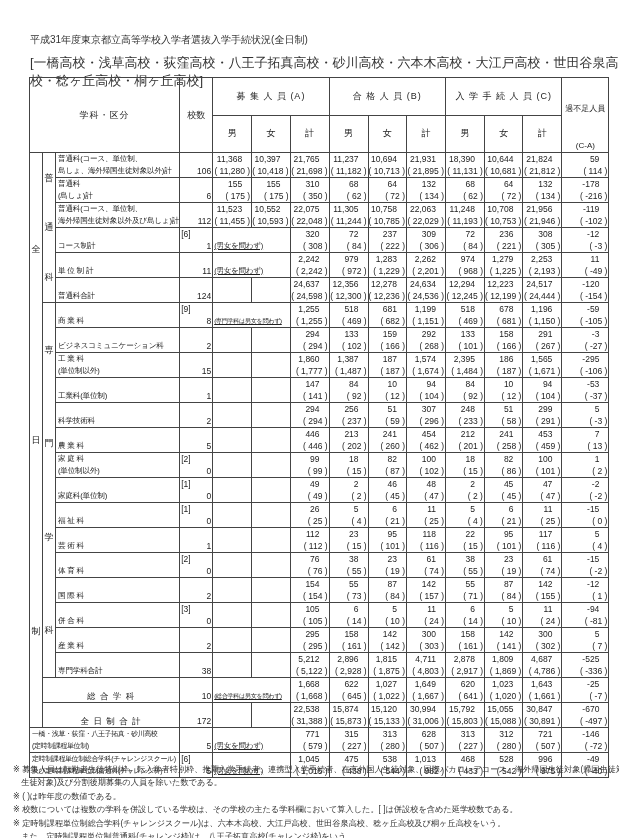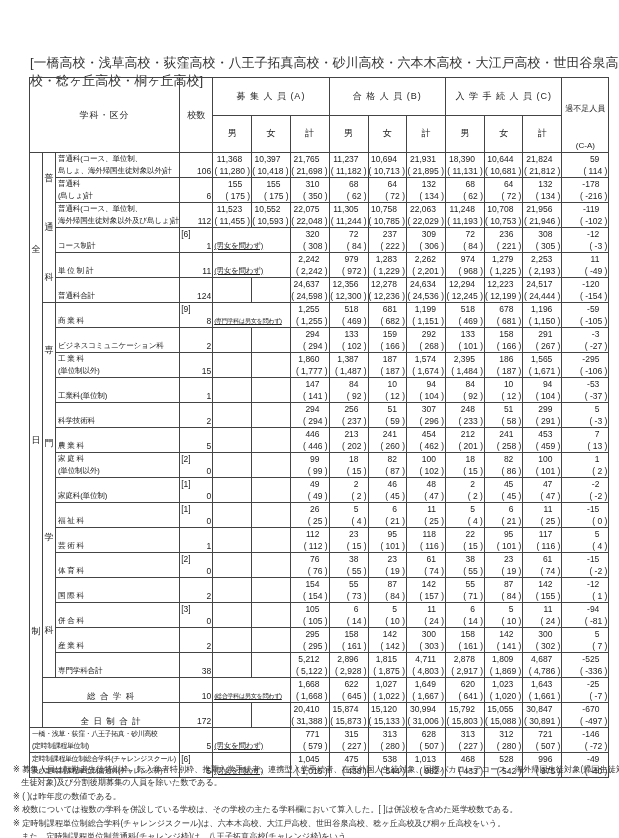--- a/index.html
+++ b/index.html
@@ -52,20 +52,21 @@
   .note-line{white-space:pre;height:13.4px;}
 
   .logo{position:absolute;right:6px;top:792px;text-align:right;color:#8f8f8f;}
   .logo .ruby{display:block;font-size:6px;letter-spacing:1px;margin-right:8px;height:7px;}
   .logo .brand{font-size:26px;font-weight:bold;letter-spacing:-1px;line-height:28px;}
 </style>
 </head>
 <body>
 
 <div class="page">
+  <div class="title">平成31年度東京都立高等学校入学者選抜入学手続状況(全日制)</div>
   <div class="subtitle">[一橋高校・浅草高校・荻窪高校・八王子拓真高校・砂川高校・六本木高校・大江戸高校・世田谷泉高校・稔ヶ丘高校・桐ヶ丘高校]</div>
 
   <table id="main-table">
     <colgroup>
         <col style="width: 13px;">
         <col style="width: 13px;">
         <col style="width: 123px;">
         <col style="width: 33px;">
         <col style="width: 39px;">
         <col style="width: 38px;">
@@ -1220,21 +1221,21 @@
           </td>
           <td class="num">
             <div class="l1">&nbsp;</div>
             <div class="l2">&nbsp;</div>
           </td>
           <td class="num">
             <div class="l1">&nbsp;</div>
             <div class="l2">&nbsp;</div>
           </td>
           <td class="num">
-            <div class="l1">20,410</div>
+            <div class="l1">22,538</div>
             <div class="l2">(&nbsp;31,388&nbsp;)</div>
           </td>
           <td class="num">
             <div class="l1">15,874</div>
             <div class="l2">(&nbsp;15,873&nbsp;)</div>
           </td>
           <td class="num">
             <div class="l1">15,120</div>
             <div class="l2">(&nbsp;15,133&nbsp;)</div>
           </td>

